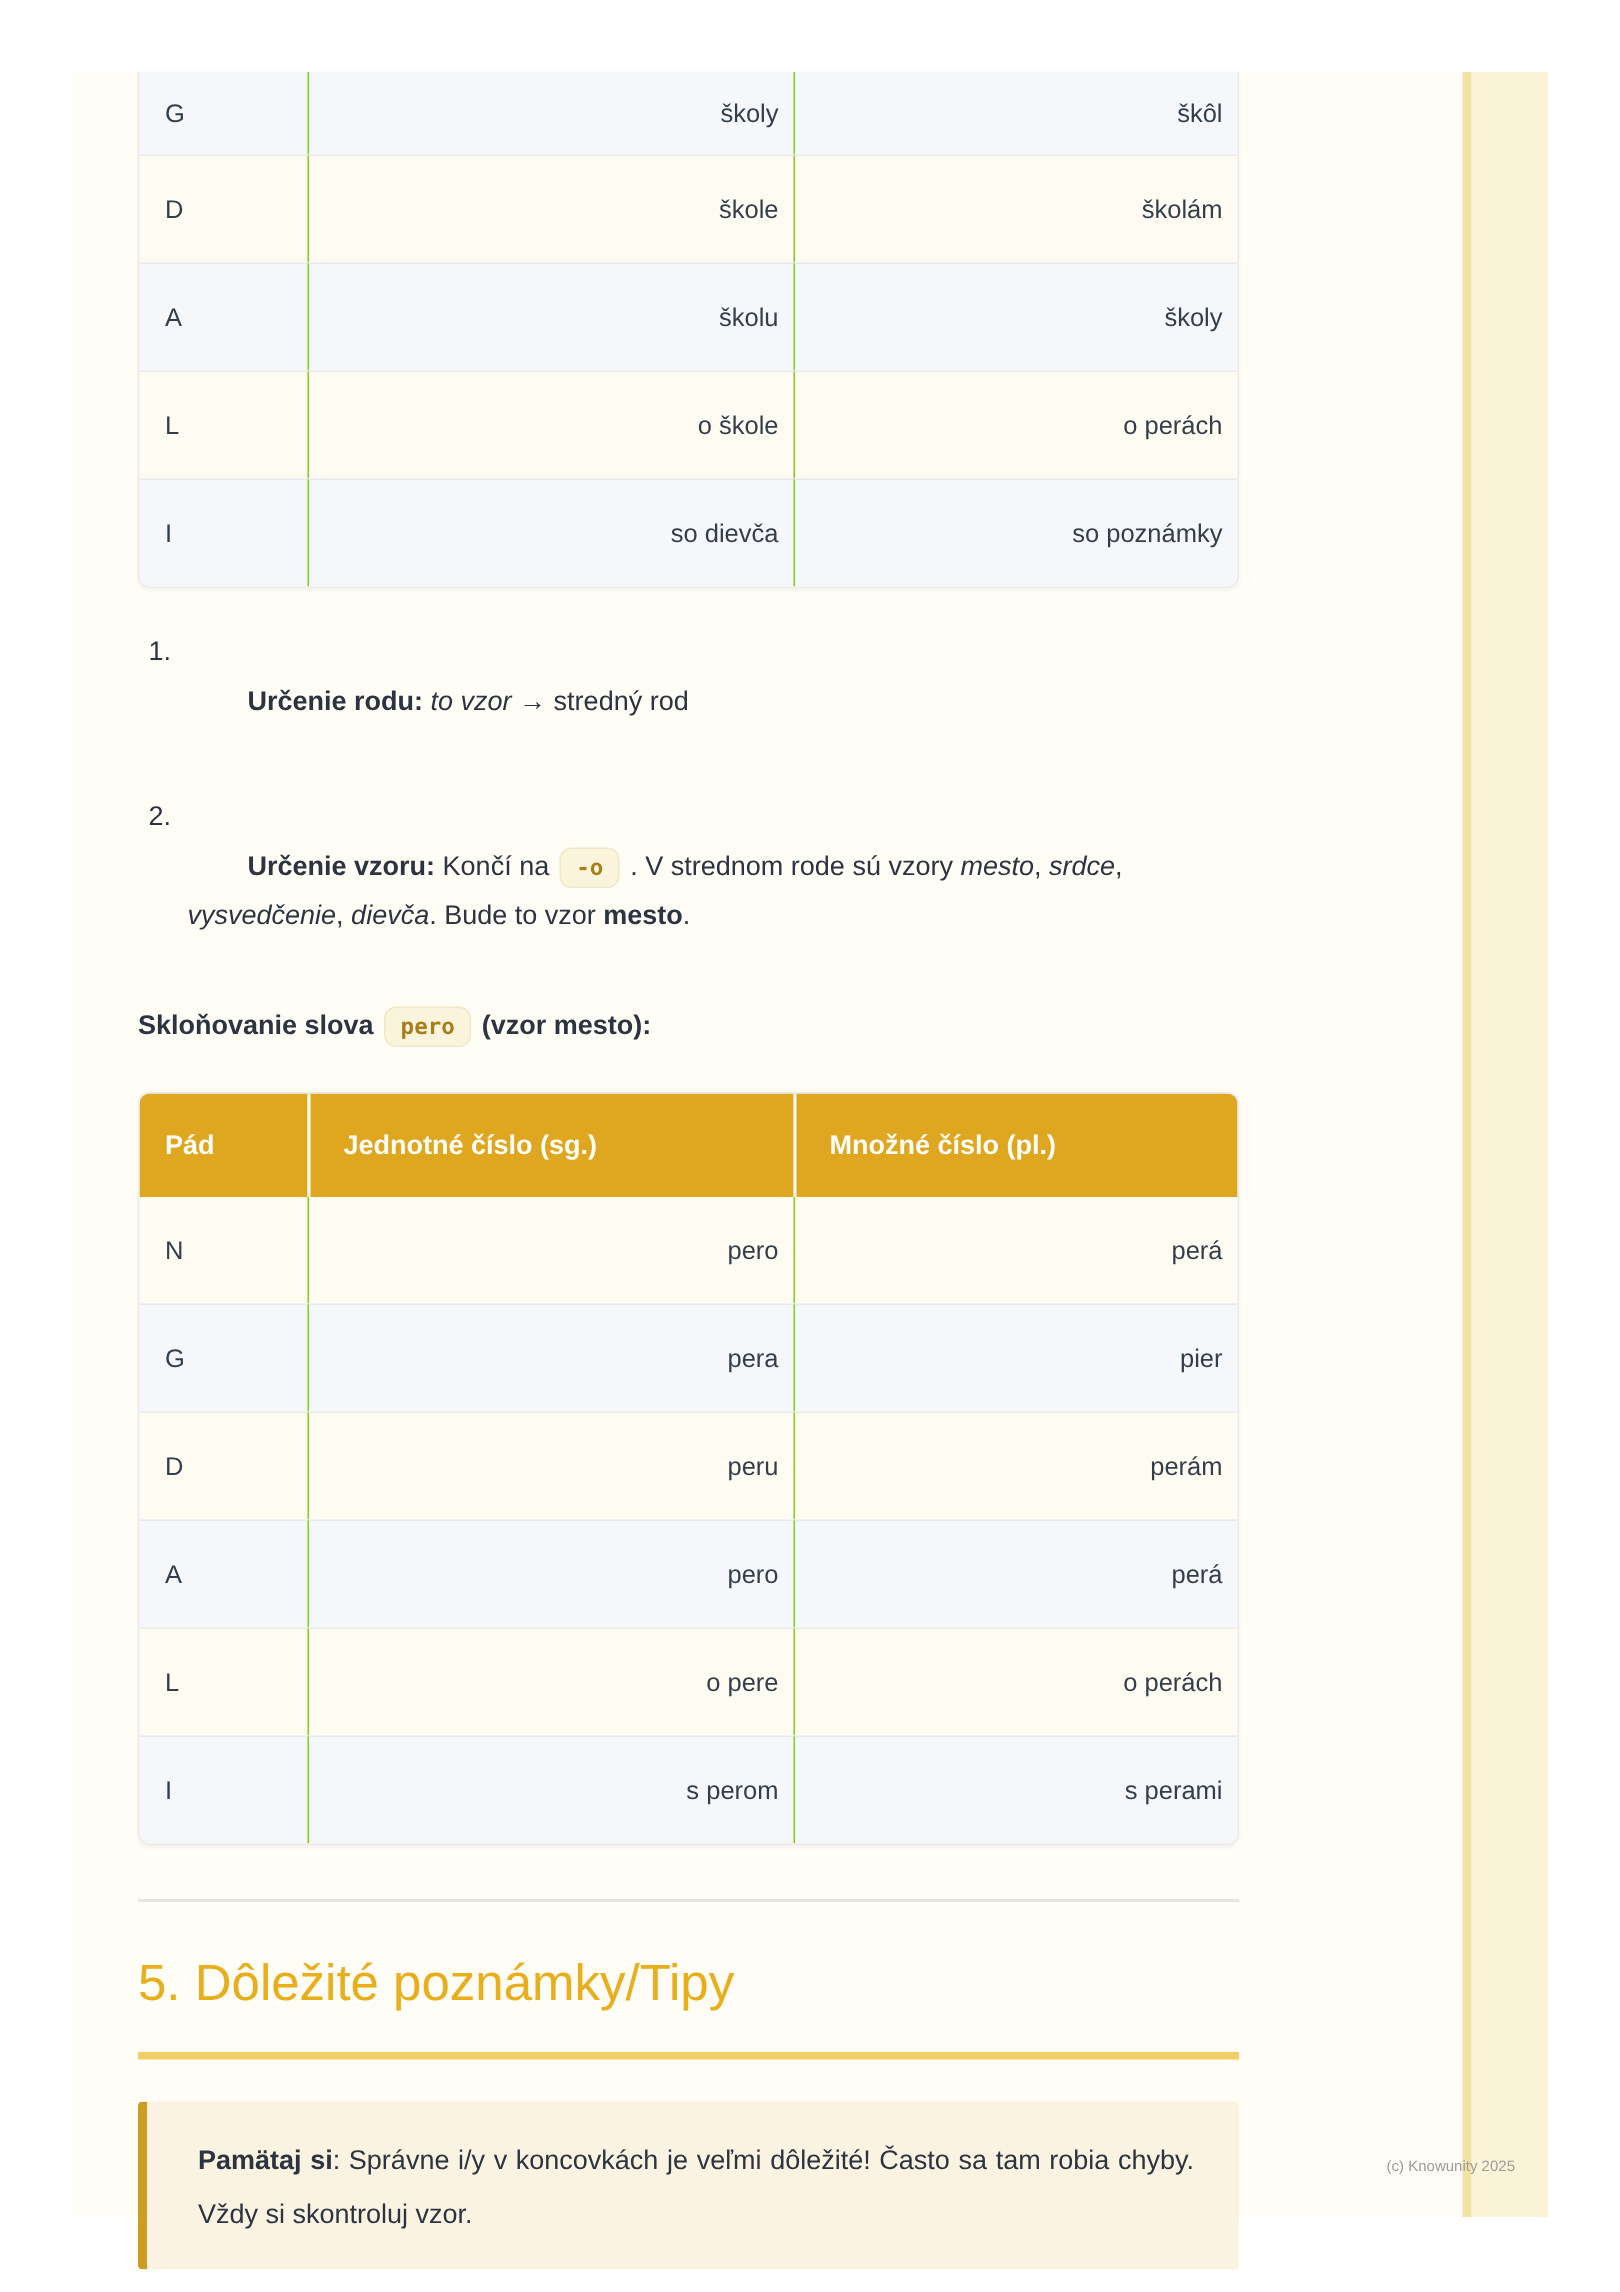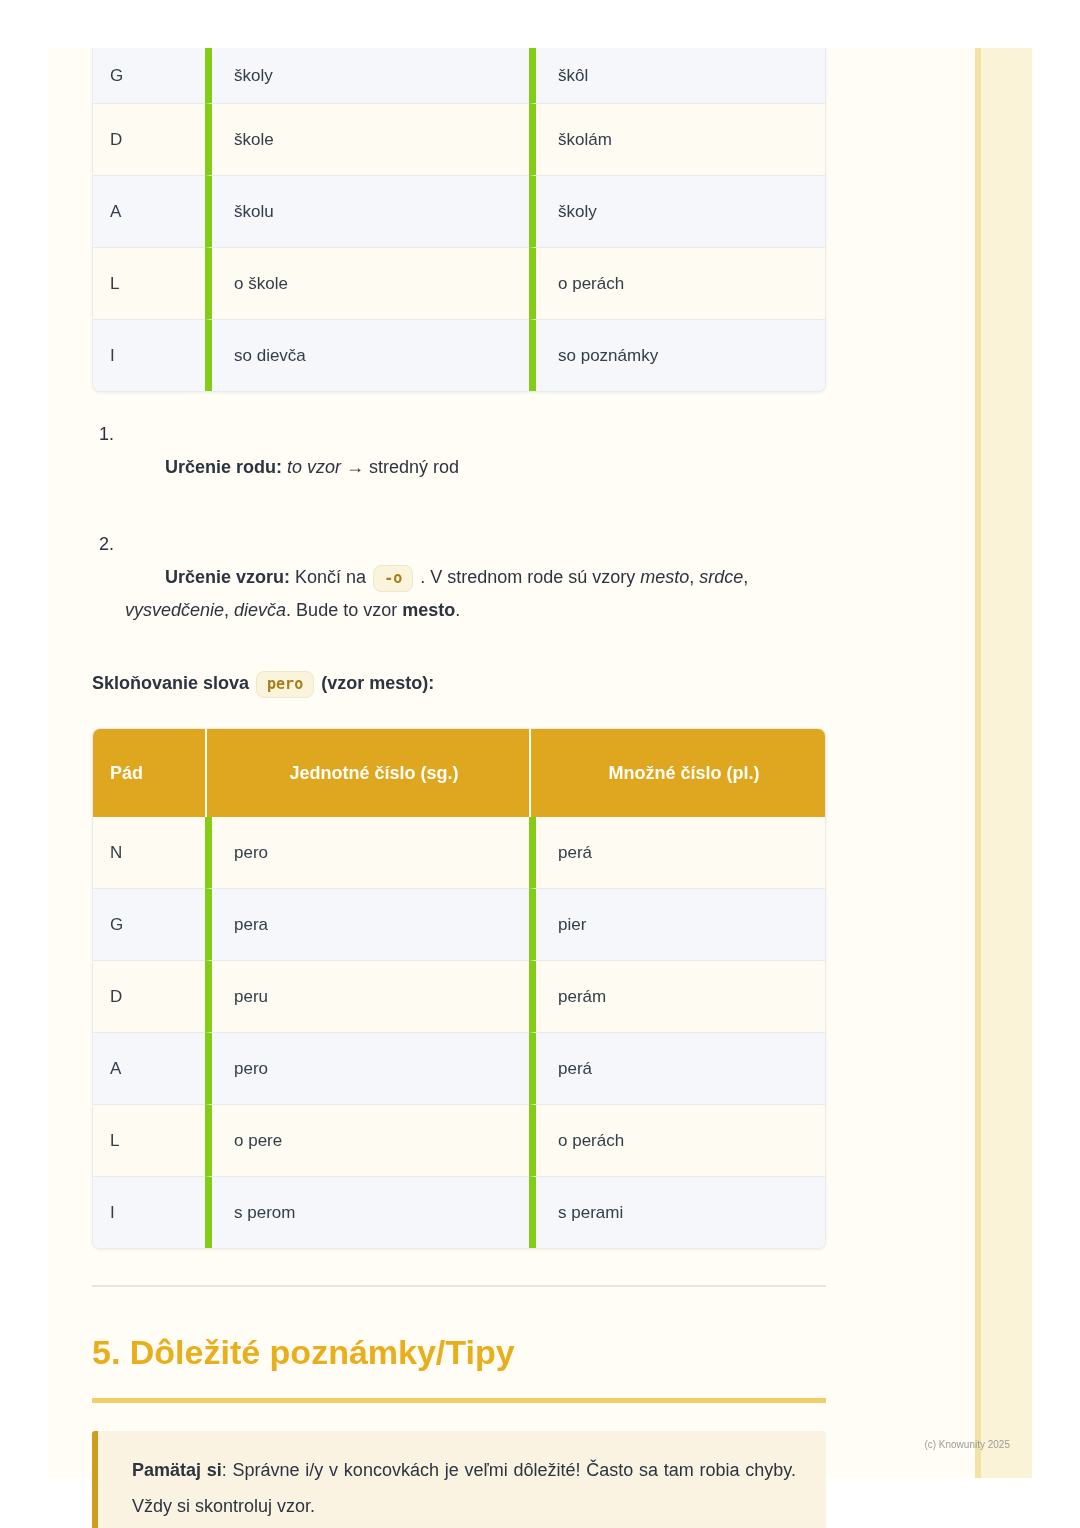--- a/index.html
+++ b/index.html
@@ -33,36 +33,36 @@
   }
   .tbl-wrap.cut{border-top:none;border-radius:0 0 8px 8px;overflow:hidden;}
   .tbl-wrap.full{border-radius:8px;overflow:hidden;margin-top:30px;}
   table{border-collapse:separate;border-spacing:0;width:100%;table-layout:fixed;}
   col.c1{width:112px;} col.c2{width:324px;}
   td,th{vertical-align:middle;font-size:17px;color:#333e4a;text-align:left;}
   td{height:71px;padding:0 10px 0 22px;}
   td.case{padding-left:17px;}
   tr.cut-row td{height:55px;}
   tbody tr + tr td{border-top:1px solid #e8eaec;}
-  td + td{border-left:7px solid #84cc16;}
+  td + td{border-left:1px solid #84cc16;text-align:right;}
   tr.cool td{background:#f5f7fa;}
   tr.warm td{background:#fdfbf2;}
   thead th{
     background:#dfa61f;color:#fffef9;font-weight:bold;font-size:18px;
-    height:88px;padding:0 10px 0 22px;
+    height:69px;padding:0 10px 0 22px;
   }
   thead th.case{padding-left:17px;}
-  thead th + th{border-left:2px solid #fffdf5;text-align:center;}
+  thead th + th{border-left:2px solid #fffdf5;}
   
   h3.example-title{
     margin:36px 0 0 0;display:flex;align-items:center;
     font-size:28px;line-height:40px;font-weight:bold;color:#f0c22e;
   }
   h1.section-title{
-    margin:39px 0 0 0;font-size:34px;line-height:52px;font-weight:bold;color:#e9ae1b;
+    margin:28px 0 0 0;font-size:34px;line-height:52px;font-weight:normal;color:#e9ae1b;
   }
   .title-underline{margin-top:20px;height:5px;background:#f2ce67;}
   .divider{margin-top:36px;height:2px;background:#e6e6e1;}
   
   .chip{
     display:inline-block;background:#fbf4dd;border:1px solid #f0e7c8;border-radius:8px;
     font-family:"DejaVu Sans Mono", monospace;font-weight:bold;color:#a87e1b;
   }
   .chip.lg{font-size:21px;line-height:21px;padding:8px 14px;margin-left:12px;}
   .chip.sm{font-size:15px;line-height:15px;padding:5px 10px;margin:0 7px;}

